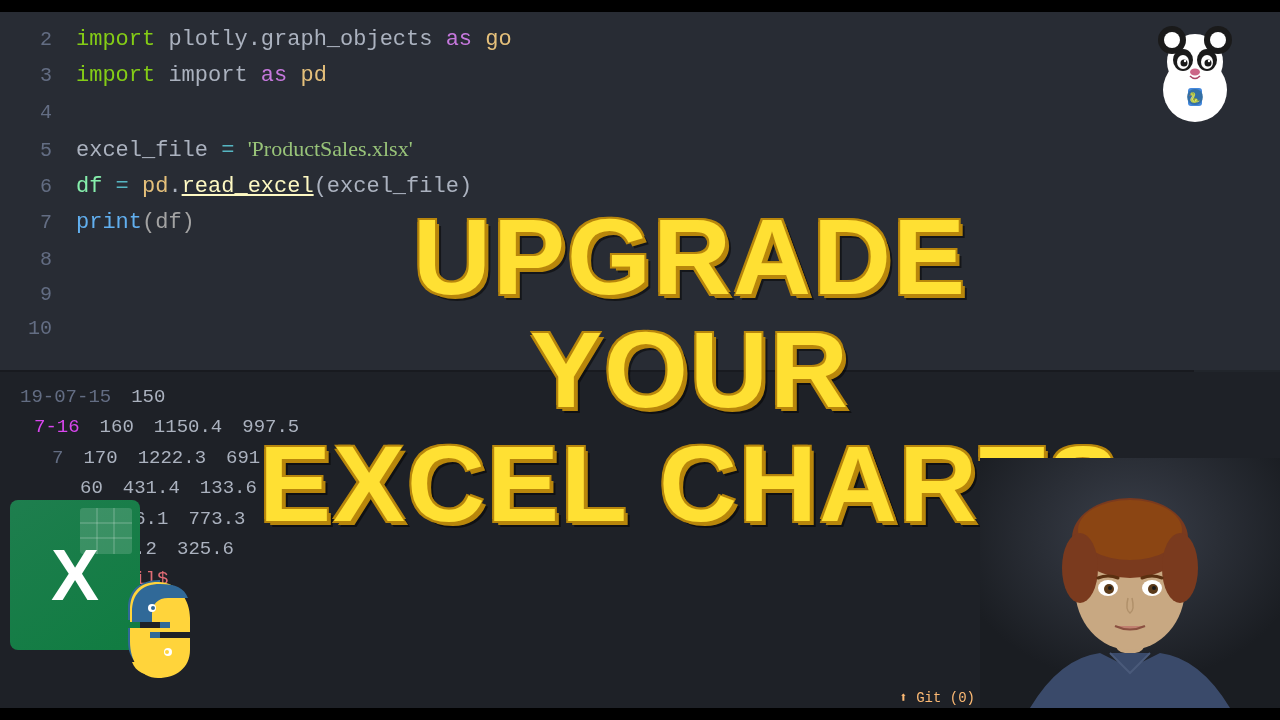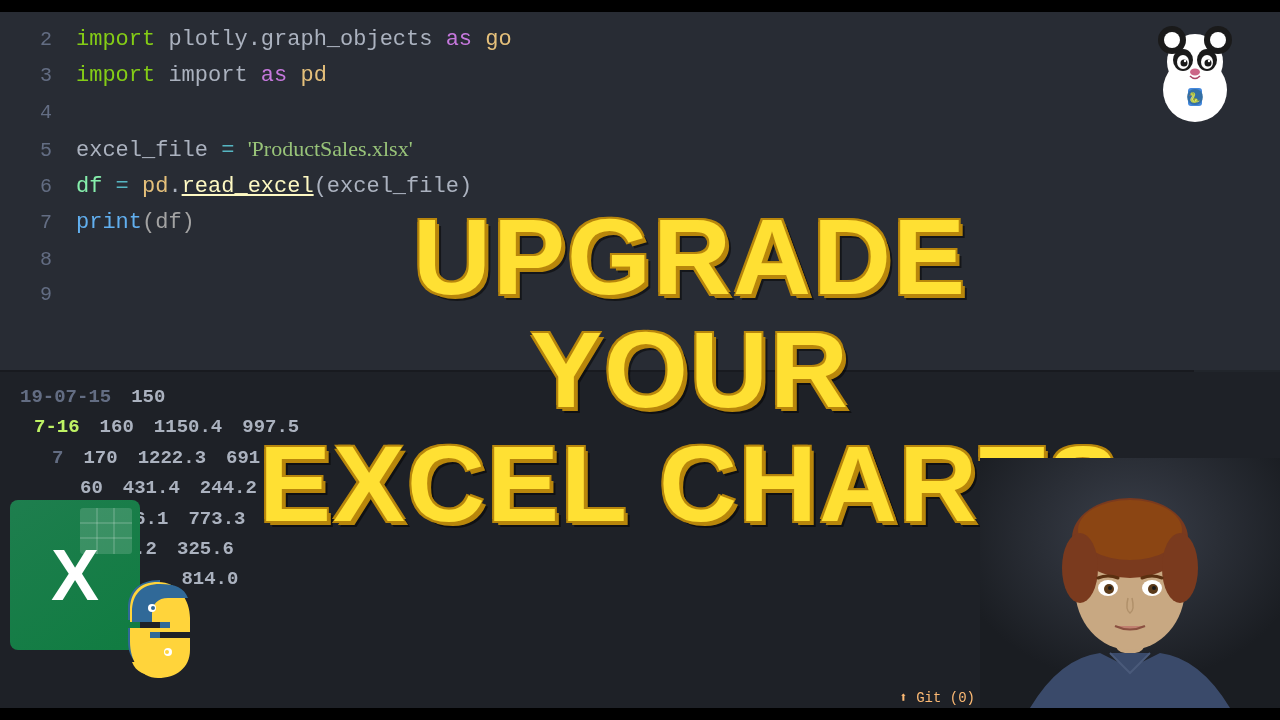--- a/index.html
+++ b/index.html
@@ -90,21 +90,20 @@
       display: flex;
       align-items: baseline;
       line-height: 1.6;
       font-size: 19px;
       color: #abb2bf;
     }
 
     .terminal-col {
       margin-right: 20px;
       color: #abb2bf;
-      font-weight: bold;
     }
 
     
     .divider {
       position: absolute;
       top: 370px;
       left: 0;
       right: 0;
       height: 4px;
       background: #181a1f;
@@ -319,65 +318,65 @@
 
     <div class="code-line">
       <span class="line-num">8</span>
       <span class="code-content">&nbsp;</span>
     </div>
 
     <div class="code-line">
       <span class="line-num">9</span>
     </div>
 
+    <div class="code-line">
+      <span class="line-num">10</span>
+      <span class="code-content">&nbsp;</span>
+    </div>
   </div>
 
   <div class="divider"></div>
 
   <div class="side-icon">◧</div>
 
   <div class="window-controls">
     <div class="win-btn">⌄</div>
     <div class="win-btn">⬜</div>
     <div class="win-btn">✕</div>
   </div>
 
   <div class="terminal-area">
     <div class="terminal-line">
       <span class="terminal-col" style="color:#636d83">19-07-15</span>
       <span class="terminal-col">150</span>
     </div>
     <div class="terminal-line">
-      <span class="terminal-col" style="color:#bef264; padding-left:14px">7-16</span>
+      <span class="terminal-col" style="color:#d946ef; padding-left:14px">7-16</span>
       <span class="terminal-col">160</span>
       <span class="terminal-col">1150.4</span>
       <span class="terminal-col">997.5</span>
     </div>
     <div class="terminal-line">
       <span class="terminal-col" style="color:#636d83; padding-left:32px">7</span>
       <span class="terminal-col">170</span>
       <span class="terminal-col">1222.3</span>
       <span class="terminal-col">691.9</span>
     </div>
     <div class="terminal-line">
       <span class="terminal-col" style="padding-left:60px">60</span>
       <span class="terminal-col">431.4</span>
-      <span class="terminal-col">244.2</span>
+      <span class="terminal-col">133.6</span>
     </div>
     <div class="terminal-line">
       <span class="terminal-col" style="padding-left:80px">1366.1</span>
       <span class="terminal-col">773.3</span>
     </div>
     <div class="terminal-line">
       <span class="terminal-col" style="padding-left:80px">575.2</span>
       <span class="terminal-col">325.6</span>
-    </div>
-    <div class="terminal-line">
-      <span class="terminal-col" style="padding-left:70px">9</span>
-      <span class="terminal-col" style="padding-left:60px">814.0</span>
     </div>
     <div class="terminal-line">
       <span class="terminal-col" style="padding-left:80px; color:#e06c75">erril$</span>
     </div>
   </div>
 
   <div class="title-overlay">
     <span class="title-main">UPGRADE YOUR</span>
     <span class="title-main">EXCEL CHARTS</span>
   </div>

